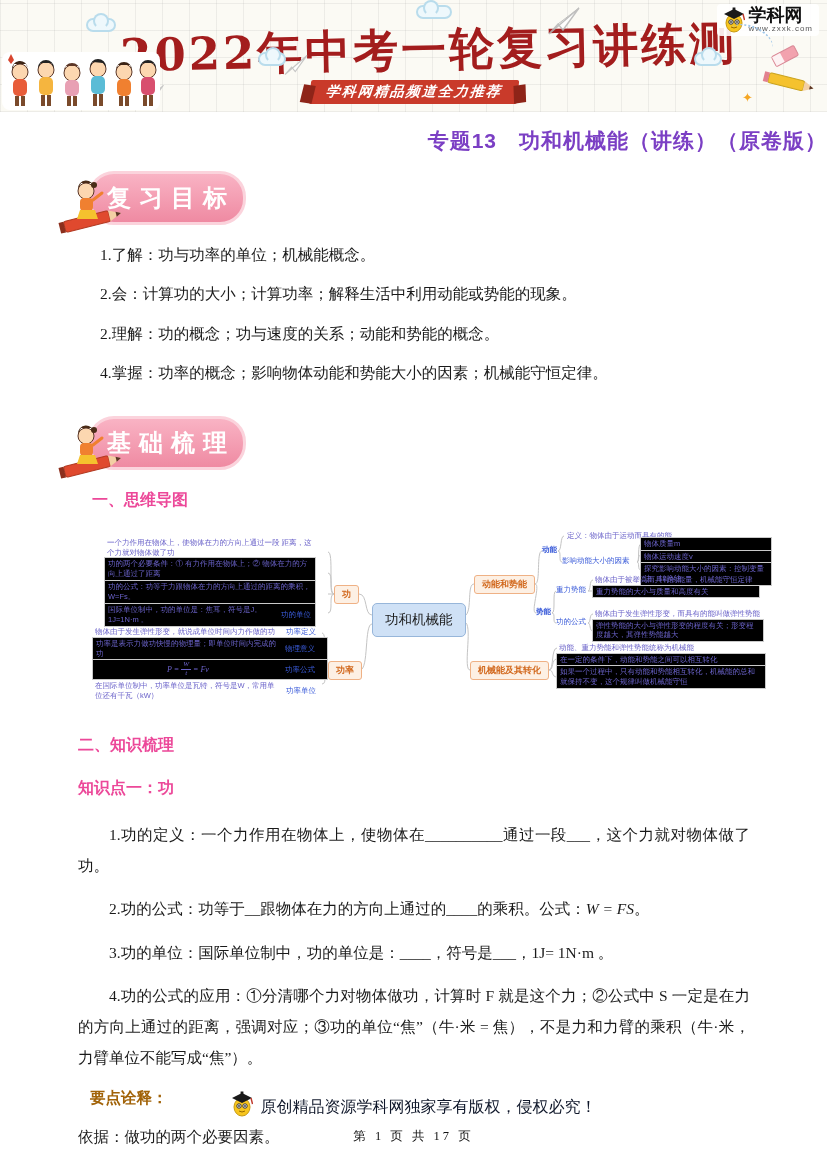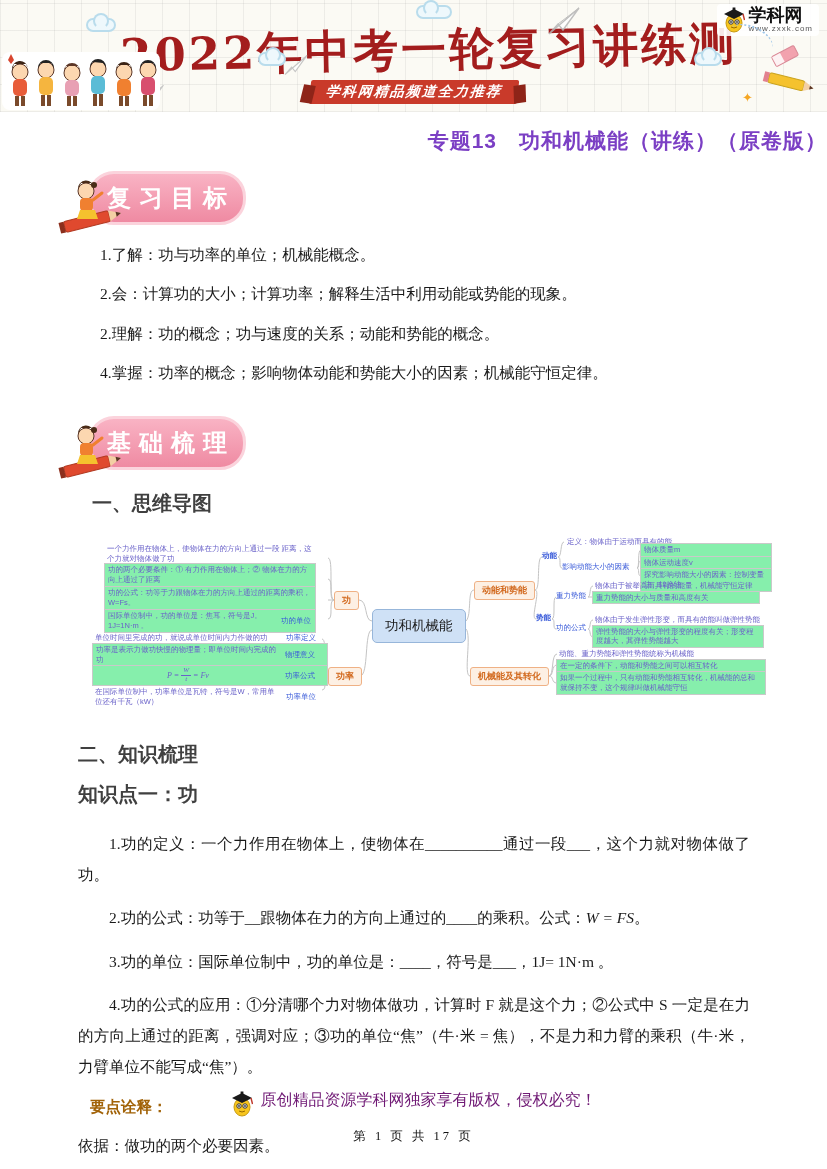--- a/index.html
+++ b/index.html
@@ -53,63 +53,63 @@
     color:#fff;font-family:"Liberation Sans",sans-serif;font-weight:bold;font-size:24px;
     letter-spacing:8px;padding:8px 0 8px 8px;white-space:nowrap}
   .girl-pencil{position:absolute;left:-32px;top:6px;z-index:2}
 
   
   .goals{margin:20px 0 0 100px;font-size:15.5px}
   .goals p{margin:0 0 14.5px;line-height:1.6}
 
   
   .h-blue{margin-left:92px;font-family:"Liberation Sans",sans-serif;font-weight:bold;
-    font-size:20px;color:#404040}
+    font-size:16px;color:#ec4899}
   .h-mindmap{margin-top:22px}
 
   
   .mindmap{position:relative;margin:14px 0 0 84px;width:700px;height:186px;
     font-family:"Liberation Sans",sans-serif}
   .mm-abs{position:absolute}
   .mm-svg{position:absolute;left:0;top:0;z-index:0}
   .mm-text{color:#6a62c9;font-size:7.5px;line-height:1.32}
   .mm-plain{padding:1px 3px}
-  .mm-cell{border:1px solid #c9c9c9;background:#86efac;padding:1px 3px;margin-top:-1px}
+  .mm-cell{border:1px solid #c9c9c9;background:#000000;padding:1px 3px;margin-top:-1px}
   .mm-flex{display:flex;align-items:center;gap:2px}
   .mm-flex .mm-text{flex:1}
   .mm-label{flex:0 0 42px;color:#3a5bd9;font-size:7.5px;padding-left:3px}
   .mm-sidelabel{position:absolute;color:#3a5bd9;font-size:7.5px;font-weight:bold;z-index:1}
   .mm-node{position:absolute;background:#fdf0e4;border:1px solid #efb185;border-radius:3px;
     color:#d2691e;font-size:9px;font-weight:bold;padding:2px 7px;white-space:nowrap;z-index:1}
   .mm-center{position:absolute;background:#cfe1f6;border:1px solid #97b6da;border-radius:5px;
     color:#1a1a1a;font-size:13.5px;padding:7px 12px;font-family:"Liberation Serif",serif;
     white-space:nowrap;z-index:1}
   .frac{display:inline-flex;flex-direction:column;align-items:center;vertical-align:middle;
     font-style:italic;font-family:"Liberation Serif",serif;font-size:7px;line-height:1.1}
   .frac .num{border-bottom:1px solid #6a62c9;padding:0 2px}
   .mm-formula{font-style:italic;font-family:"Liberation Serif",serif;font-size:8px;
     display:flex;align-items:center;justify-content:center;gap:2px;color:#6a62c9;flex:1}
 
   
   .knowledge{margin:24px 78px 0;width:672px;font-size:15.5px}
   .knowledge .h-blue{margin-left:0}
-  .k-point{margin-top:13px}
+  .k-point{margin-top:22px}
   .k-body{margin-top:20px}
   .k-body p{margin:0 0 12px;line-height:2.02;text-align:justify}
   .indent{text-indent:2em}
   .formula{font-style:italic;font-family:"Liberation Serif",serif}
   .keynote-head{margin:14px 0 12px 12px;font-family:"Liberation Sans",sans-serif;
     font-weight:bold;font-size:15.5px;color:#a16207}
   .kp p{margin:0 0 13px;line-height:2.02}
   .kp .pad{padding-left:12px}
 
   
   .footer{position:absolute;bottom:24px;left:0;width:100%;text-align:center}
-  .footer-line1{display:inline-flex;align-items:flex-start;gap:8px;
-    font-family:"Liberation Sans",sans-serif;font-size:16px;color:#701a75}
+  .footer-line1{display:inline-flex;align-items:flex-end;gap:8px;
+    font-family:"Liberation Sans",sans-serif;font-size:16px;color:#0f172a}
   .footer-page{margin-top:6px;font-size:12.5px;letter-spacing:3px;color:#111}
 </style>
 </head>
 <body>
 
 <div class="page">
 
   <div class="banner">
     <div class="main-title">2022年中考一轮复习讲练测</div>
     <div class="ribbon">学科网精品频道全力推荐</div>
@@ -294,21 +294,21 @@
       <div class="mm-cell mm-text">功的两个必要条件：① 有力作用在物体上；② 物体在力的方向上通过了距离</div>
       <div class="mm-cell mm-text">功的公式：功等于力跟物体在力的方向上通过的距离的乘积，W=Fs。</div>
       <div class="mm-cell mm-flex">
         <span class="mm-text">国际单位制中，功的单位是：焦耳，符号是J。1J=1N·m 。</span>
         <span class="mm-label" style="flex:0 0 34px">功的单位</span>
       </div>
     </div>
 
     <div class="mm-abs" style="left:8px;top:101px;width:236px">
       <div class="mm-plain mm-flex">
-        <span class="mm-text">单位时间里完成的功，就说成单位时间内力作做的功</span>
+        <span class="mm-text">物体由于发生弹性形变，就说成单位时间内力作做的功</span>
         <span class="mm-label">功率定义</span>
       </div>
       <div class="mm-cell mm-flex">
         <span class="mm-text">功率是表示力做功快慢的物理量；即单位时间内完成的功</span>
         <span class="mm-label">物理意义</span>
       </div>
       <div class="mm-cell mm-flex">
         <span class="mm-formula">
           <span>P =</span>
           <span class="frac">

